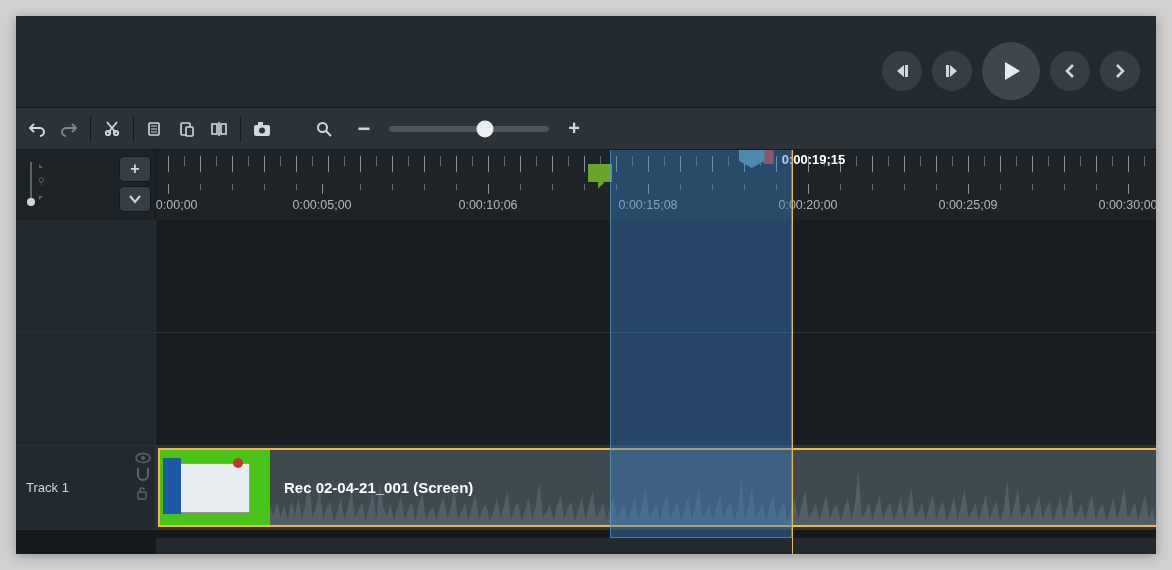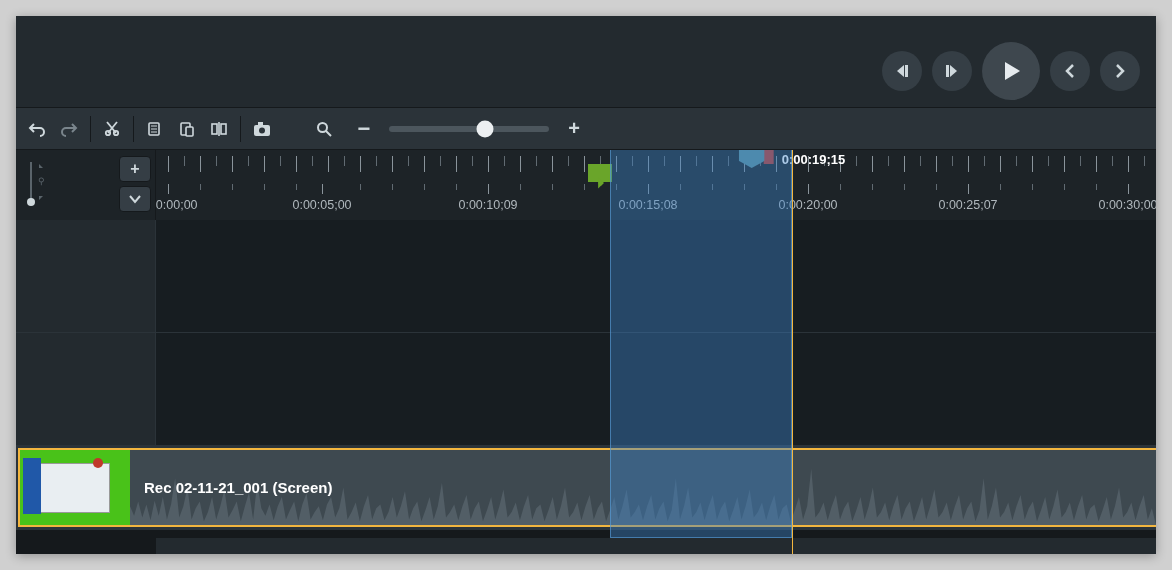--- a/index.html
+++ b/index.html
@@ -526,33 +526,33 @@
           <div class="mj" style="left: 12px;">
             <div class="line"></div>
             <div class="lbl">0:00:00;00</div>
           </div>
           <div class="mj" style="left: 166px;">
             <div class="line"></div>
             <div class="lbl">0:00:05;00</div>
           </div>
           <div class="mj" style="left: 332px;">
             <div class="line"></div>
-            <div class="lbl">0:00:10;09</div>
+            <div class="lbl">0:00:10;06</div>
           </div>
           <div class="mj" style="left: 492px;">
             <div class="line"></div>
             <div class="lbl">0:00:15;08</div>
           </div>
           <div class="mj" style="left: 652px;">
             <div class="line"></div>
             <div class="lbl">0:00:20;00</div>
           </div>
           <div class="mj" style="left: 812px;">
             <div class="line"></div>
-            <div class="lbl">0:00:25;07</div>
+            <div class="lbl">0:00:25;09</div>
           </div>
           <div class="mj" style="left: 972px;">
             <div class="line"></div>
             <div class="lbl">0:00:30;00</div>
           </div>
           <div class="ms" style="left: 44px;"></div>
           <div class="ms" style="left: 76px;"></div>
           <div class="ms" style="left: 108px;"></div>
           <div class="ms" style="left: 140px;"></div>
           <div class="ms" style="left: 204px;"></div>
@@ -591,31 +591,49 @@
       <div class="lg"></div>
       <div class="body"></div>
     </div>
 
     <div class="empty-track">
       <div class="lg"></div>
       <div class="body"></div>
     </div>
 
     <div class="track">
+      <div class="lg">
+        <span class="name">Track 1</span>
+        <div class="micro">
+          <svg width="16" height="12" viewBox="0 0 16 12">
+              <ellipse cx="8" cy="6" rx="7" ry="4.5" fill="none" stroke="#5a646b" stroke-width="1.5"></ellipse>
+              <circle cx="8" cy="6" r="2" fill="#5a646b"></circle>
+            </svg>
+          <svg width="16" height="14" viewBox="0 0 16 14">
+              <path d="M3 2 v5 a5 5 0 0 0 10 0 v-5" fill="none" stroke="#5a646b" stroke-width="2"></path>
+              <line x1="3" y1="2" x2="3" y2="0" stroke="#5a646b" stroke-width="2"></line>
+              <line x1="13" y1="2" x2="13" y2="0" stroke="#5a646b" stroke-width="2"></line>
+            </svg>
+          <svg width="14" height="14" viewBox="0 0 14 14">
+              <rect x="3" y="6" width="8" height="7" rx="1" fill="none" stroke="#5a646b" stroke-width="1.5"></rect>
+              <path d="M5 6 v-2 a2 2 0 0 1 4 0" fill="none" stroke="#5a646b" stroke-width="1.5"></path>
+            </svg>
+        </div>
+      </div>
       <div class="body">
         <div class="clip">
           <div class="thumb">
             <div class="screen"></div>
           </div>
           <div class="waveform">
             <svg viewBox="0 0 1000 80" preserveAspectRatio="none">
               <polyline fill="#525e66" stroke="none" points="0,80 0,60 4,70 8,55 12,72 16,58 20,75 24,54 28,70 32,50 36,74 40,58 44,30 48,72 52,60 56,40 60,74 64,62 68,55 72,76 76,66 80,50 84,74 88,60 92,42 96,72 100,64 104,55 108,76 112,60 116,45 120,74 124,35 128,62 132,70 136,58 140,75 144,60 148,50 152,74 156,64 160,55 164,76 168,58 172,46 176,74 180,66 184,60 188,75 192,58 196,50 200,72 204,62 208,40 212,74 216,66 220,56 224,76 228,60 232,48 236,74 240,62 244,58 248,75 252,66 256,50 260,72 264,60 268,44 272,74 276,62 280,55 284,76 288,64 292,50 296,74 300,60 304,35 308,72 312,66 316,58 320,75 324,60 328,48 332,74 336,62 340,55 344,76 348,64 352,50 356,74 360,60 364,42 368,72 372,66 376,56 380,75 384,60 388,48 392,74 396,62 400,58 404,76 408,64 412,50 416,74 420,60 424,40 428,72 432,66 436,56 440,75 444,60 448,48 452,74 456,62 460,55 464,76 468,64 472,50 476,74 480,60 484,42 488,72 492,66 496,58 500,75 504,60 508,48 512,74 516,62 520,55 524,76 528,64 532,30 536,74 540,60 544,40 548,72 552,66 556,56 560,75 564,60 568,48 572,74 576,62 580,55 584,76 588,64 592,50 596,74 600,60 604,42 608,72 612,66 616,56 620,75 624,60 628,48 632,74 636,62 640,58 644,76 648,64 652,50 656,74 660,60 664,20 668,72 672,66 676,56 680,75 684,60 688,48 692,74 696,62 700,55 704,76 708,64 712,50 716,74 720,60 724,40 728,72 732,66 736,56 740,75 744,60 748,48 752,74 756,62 760,55 764,76 768,64 772,50 776,74 780,60 784,42 788,72 792,66 796,56 800,75 804,60 808,48 812,74 816,62 820,55 824,76 828,64 832,30 836,74 840,60 844,40 848,72 852,66 856,56 860,75 864,60 868,48 872,74 876,62 880,55 884,76 888,64 892,50 896,74 900,60 904,42 908,72 912,66 916,56 920,75 924,60 928,48 932,74 936,62 940,58 944,76 948,64 952,50 956,74 960,60 964,40 968,72 972,66 976,56 980,75 984,60 988,48 992,74 996,62 1000,80"></polyline>
             </svg>
           </div>
-          <div class="label">Rec 02-11-21_001 (Screen)</div>
+          <div class="label">Rec 02-04-21_001 (Screen)</div>
         </div>
       </div>
     </div>
 
     <div class="hscroll"></div>
 
   </div>
 
   <div class="playhead-wrap" id="overlay-wrap" style="top:134px; height:404px;">
     <div class="selection-overlay" id="selection-overlay" style="left: 453.6px; width: 182.4px;"></div>

